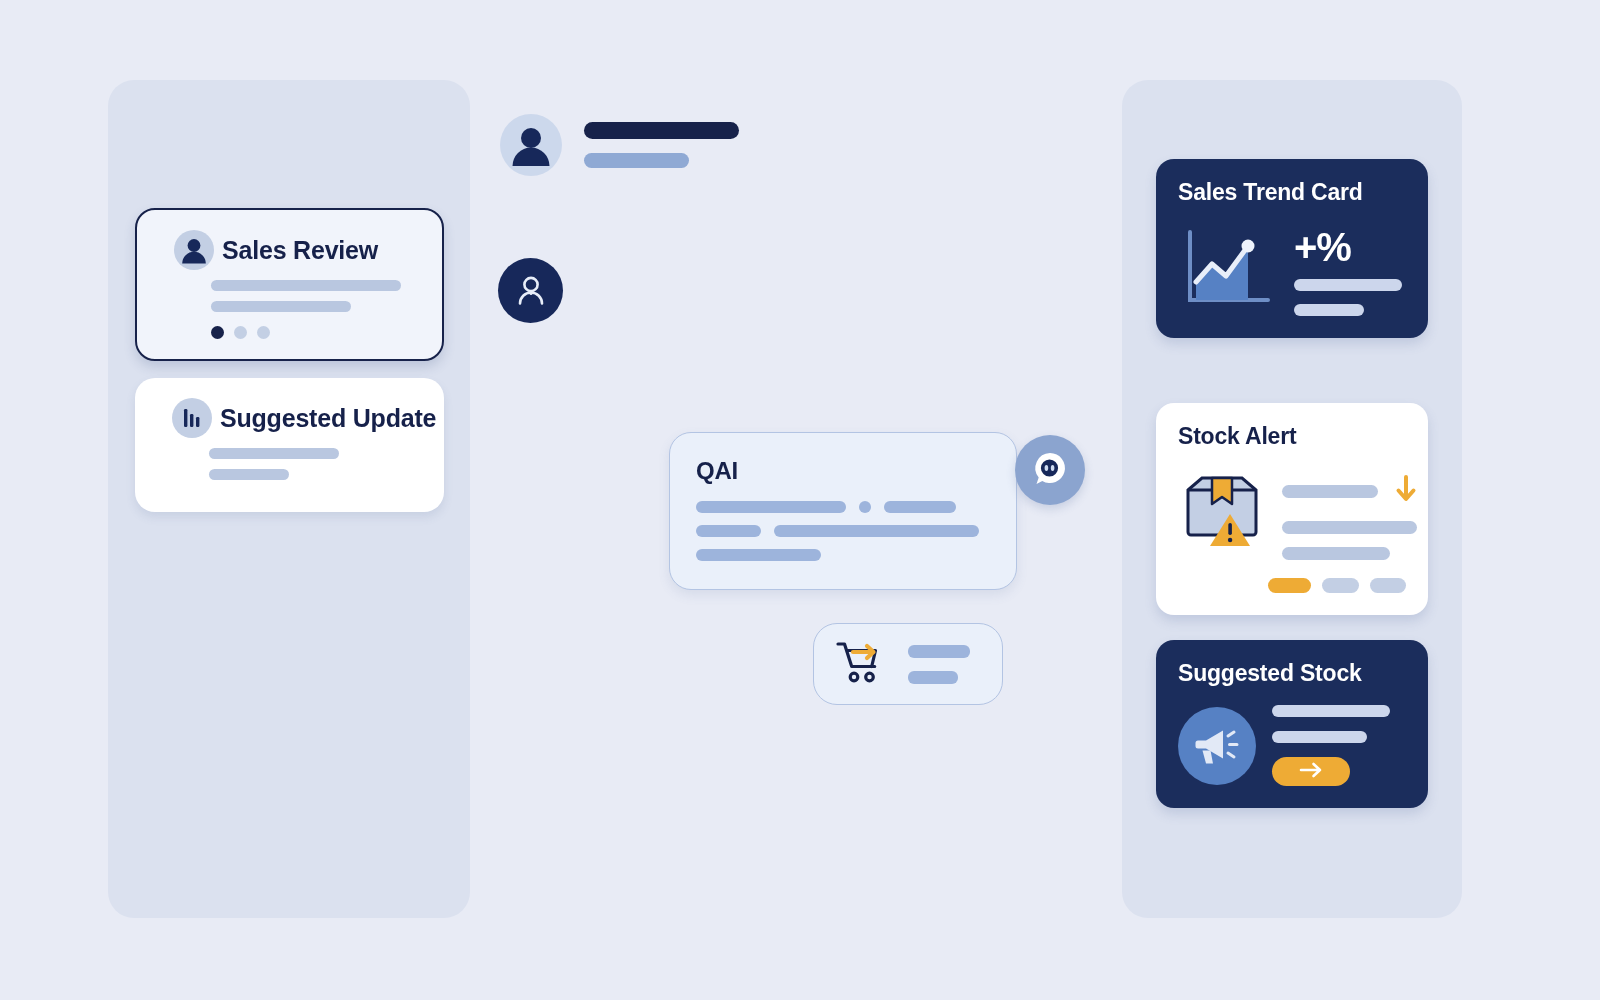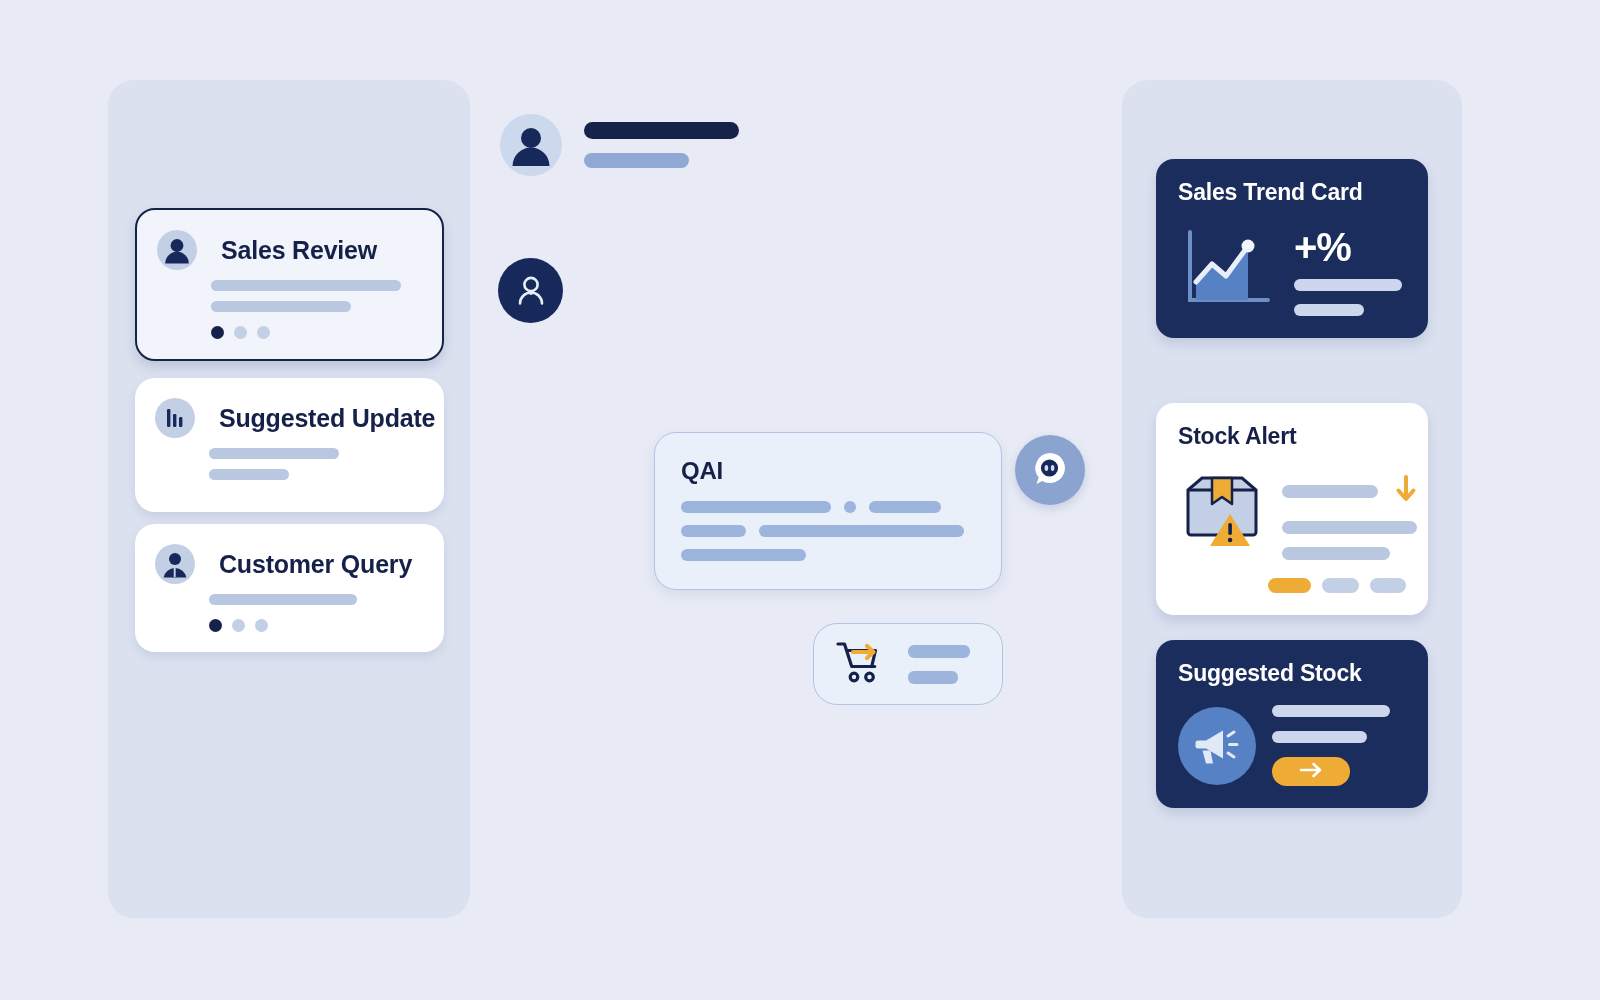--- a/index.html
+++ b/index.html
@@ -37,22 +37,23 @@
     box-shadow: 0 5px 10px rgba(80,100,150,0.13);
   }
   .conv-card.selected {
     background: #f1f4fb;
     border: 2.5px solid #17224a;
     box-shadow: 0 6px 12px rgba(50,70,120,0.18);
   }
   .conv-card .cc-head {
     display: flex;
     align-items: center;
-    gap: 24px;
+    gap: 8px;
     padding: 20px 20px 0 20px;
+    margin-left: 17px;
   }
   .conv-card .cc-title {
     font-size: 25px;
     font-weight: 700;
     color: #16214a;
     letter-spacing: -0.2px;
     white-space: nowrap;
   }
   .avatar-circle {
     width: 40px; height: 40px;
@@ -97,21 +98,21 @@
     box-shadow: 0 6px 14px rgba(70,95,150,0.20);
   }
   #user-bubble .q-text {
     font-size: 26px; font-weight: 700; color: #ffffff;
     letter-spacing: -0.3px; white-space: nowrap; margin-bottom: 14px;
   }
   .sk-w { background: #ccd9ee; border-radius: 6px; height: 11px; }
   .sk-row { display: flex; align-items: center; gap: 13px; margin-bottom: 12px; }
 
   #qai-bubble {
-    position: absolute; left: 164px; top: 332px;
+    position: absolute; left: 179px; top: 332px;
     width: 348px;
     background: #eaf0fa;
     border: 1.5px solid #b3c4e3;
     border-radius: 22px;
     padding: 24px 26px 28px 26px;
     box-shadow: 0 5px 12px rgba(80,105,160,0.12);
   }
   #qai-bubble .qai-title {
     font-size: 24px; font-weight: 600; color: #16214a; margin-bottom: 16px; letter-spacing: -0.2px;
   }
@@ -213,40 +214,20 @@
           </svg>
         </span>
         <span class="cc-title">Suggested Update</span>
       </div>
       <div class="cc-lines" style="padding-bottom:22px;">
         <div class="sk" style="width:130px;"></div>
         <div class="sk" style="width:80px;"></div>
       </div>
     </div>
 
-    <div class="conv-card" style="top:444px;">
-      <div class="cc-head">
-        <span class="avatar-circle">
-          <svg width="40" height="40" viewBox="0 0 40 40" aria-hidden="true">
-            <circle cx="20" cy="15" r="6" fill="#17285a"></circle>
-            <path d="M8.6 33.5a11.6 11.6 0 0 1 22.8 0z" fill="#17285a"></path>
-            <rect x="18.7" y="23" width="2" height="10" fill="#c3cfe4"></rect>
-          </svg>
-        </span>
-        <span class="cc-title">Customer Query</span>
-      </div>
-      <div class="cc-lines">
-        <div class="sk" style="width:148px;"></div>
-      </div>
-      <div class="dots">
-        <span class="dot active"></span>
-        <span class="dot"></span>
-        <span class="dot"></span>
-      </div>
-    </div>
   </div>
 
   <div id="chat">
 
     <div id="chat-header">
       <span class="avatar-circle">
         <svg width="62" height="62" viewBox="0 0 62 62" aria-hidden="true">
           <circle cx="31" cy="24" r="10" fill="#17285a"></circle>
           <path d="M12.5 52a18.5 18.5 0 0 1 37 0z" fill="#17285a"></path>
         </svg>

